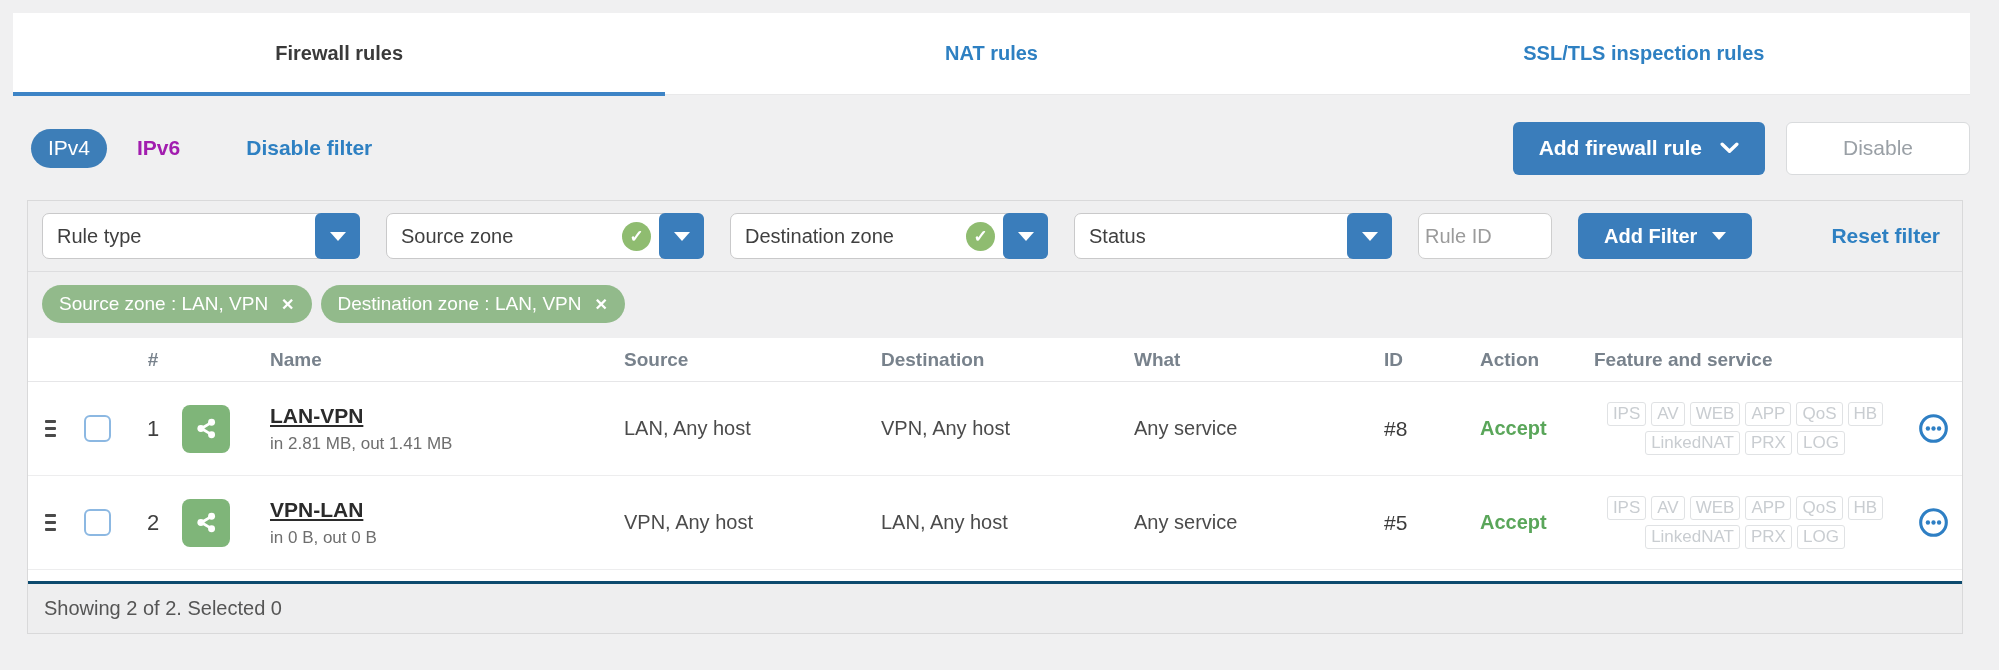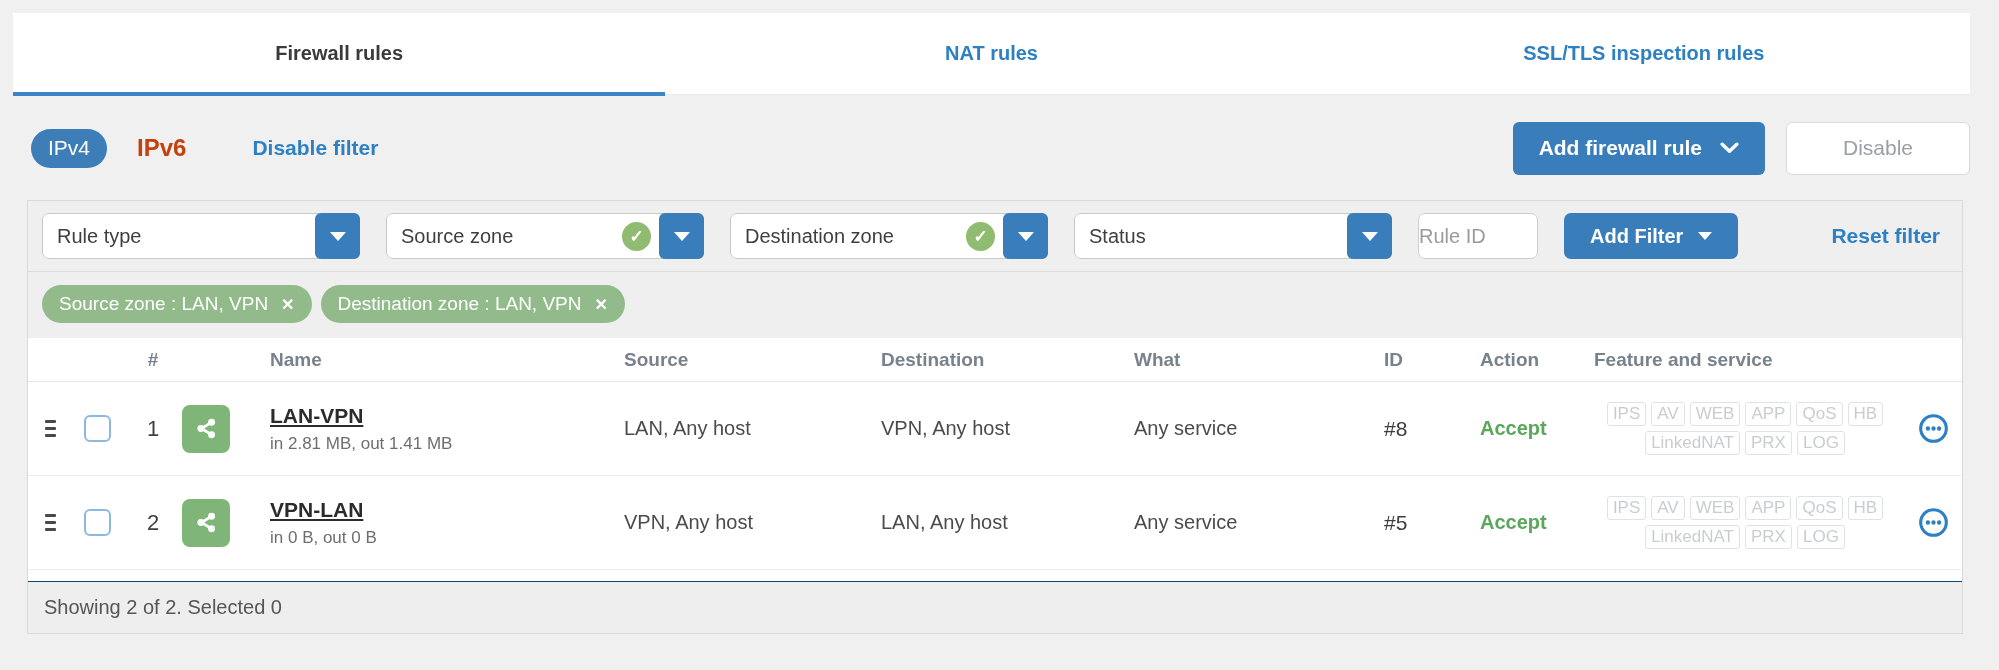--- a/index.html
+++ b/index.html
@@ -28,21 +28,21 @@
   
   .toolbar {
     position:absolute; left:31px; top:120px; width:1939px; height:56px;
     display:flex; align-items:center;
   }
   .pill-ipv4 {
     background:#3d7eb8; color:#fff; border-radius:20px; height:39px;
     padding:0 17px; font-size:21px; font-weight:normal;
     display:flex; align-items:center; cursor:pointer;
   }
-  .link-ipv6 { color:#c2410c; font-size:24px; font-weight:bold; margin-left:30px; cursor:pointer; }
+  .link-ipv6 { color:#a21caf; font-size:21px; font-weight:bold; margin-left:30px; cursor:pointer; }
   .link-disable-filter { color:#2e80c2; font-size:21px; font-weight:bold; margin-left:66px; cursor:pointer; }
   .toolbar-right { margin-left:auto; display:flex; align-items:center; gap:21px;border-radius:12px; }
   .btn-primary {
     background:#3a7dbb; color:#fff; height:53px; border:none; border-radius:6px;
     font-size:21px; font-weight:bold; padding:0 26px;
     display:flex; align-items:center; gap:18px; cursor:pointer;
     font-family:inherit;
   }
   .btn-secondary {
     background:#fff; color:#9aa0a6; border:1px solid #d9dbdd; border-radius:6px;
@@ -77,22 +77,22 @@
     align-self:center; width:29px; height:29px; border-radius:50%;
     background:#8fbc70; color:#fff; display:flex; align-items:center; justify-content:center;
     font-size:17px; font-weight:bold; margin-right:9px; flex:none;
   }
   .fdd {
     width:45px; margin:-1px; background:#3a7dbb; border-radius:6px;
     display:flex; align-items:center; justify-content:center; flex:none;
   }
   .tri-down { width:0; height:0; border-left:8px solid transparent; border-right:8px solid transparent; border-top:9px solid #fff; }
   .rule-id-input {
-    width:120px; height:46px; background:#fff; border:1px solid #cecece; border-radius:7px;
-    font-size:20px; color:#6a6a6a; padding:0 0; font-family:inherit;
+    width:134px; height:46px; background:#fff; border:1px solid #cecece; border-radius:7px;
+    font-size:20px; color:#6a6a6a; padding:0 6px; font-family:inherit;
   }
   .rule-id-input::placeholder { color:#9b9b9b; opacity:1; }
   .btn-add-filter {
     height:46px; background:#3a7dbb; color:#fff; border:none; border-radius:7px;
     font-size:20px; font-weight:bold; padding:0 26px;
     display:flex; align-items:center; gap:15px; cursor:pointer; font-family:inherit;
   }
   .link-reset { margin-left:auto; color:#2e80c2; font-size:21px; font-weight:bold; cursor:pointer; padding-right:6px; }
 
   .chips-row { display:flex; gap:9px; padding:13px 14px 15px; }
@@ -144,21 +144,21 @@
   }
   .badge {
     font-size:17px; color:#c9cdd1; border:1px solid #e0e2e4; border-radius:3px;
     padding:0 5px; line-height:22px; white-space:nowrap;
   }
   .menucell { display:flex; justify-content:center; }
   .menu-btn { cursor:pointer; display:flex; }
 
   .spacer { flex:1; background:#fff; }
   .tfoot {
-    height:52px; background:#eeeeef; border-top:1px solid #0c4a6e;
+    height:52px; background:#eeeeef; border-top:3px solid #0c4a6e;
     display:flex; align-items:center; padding-left:16px;
     font-size:20px; color:#555;
   }
 </style>
 </head>
 <body>
 
 <div class="tabbar">
   <div class="tab active">
       <span>Firewall rules</span>

